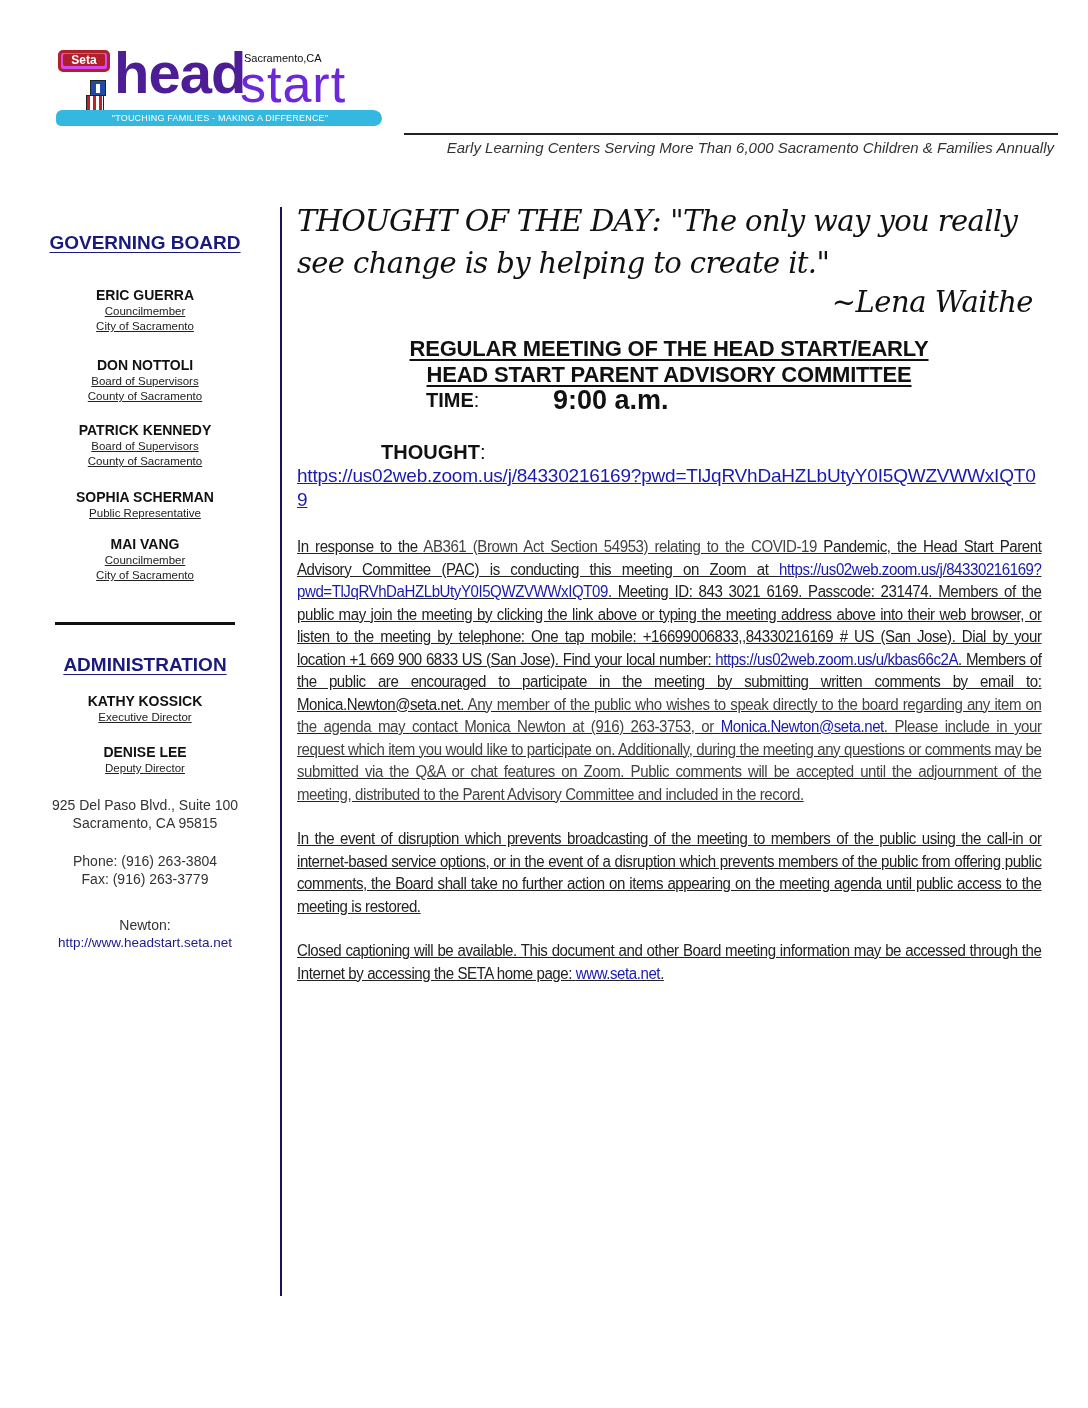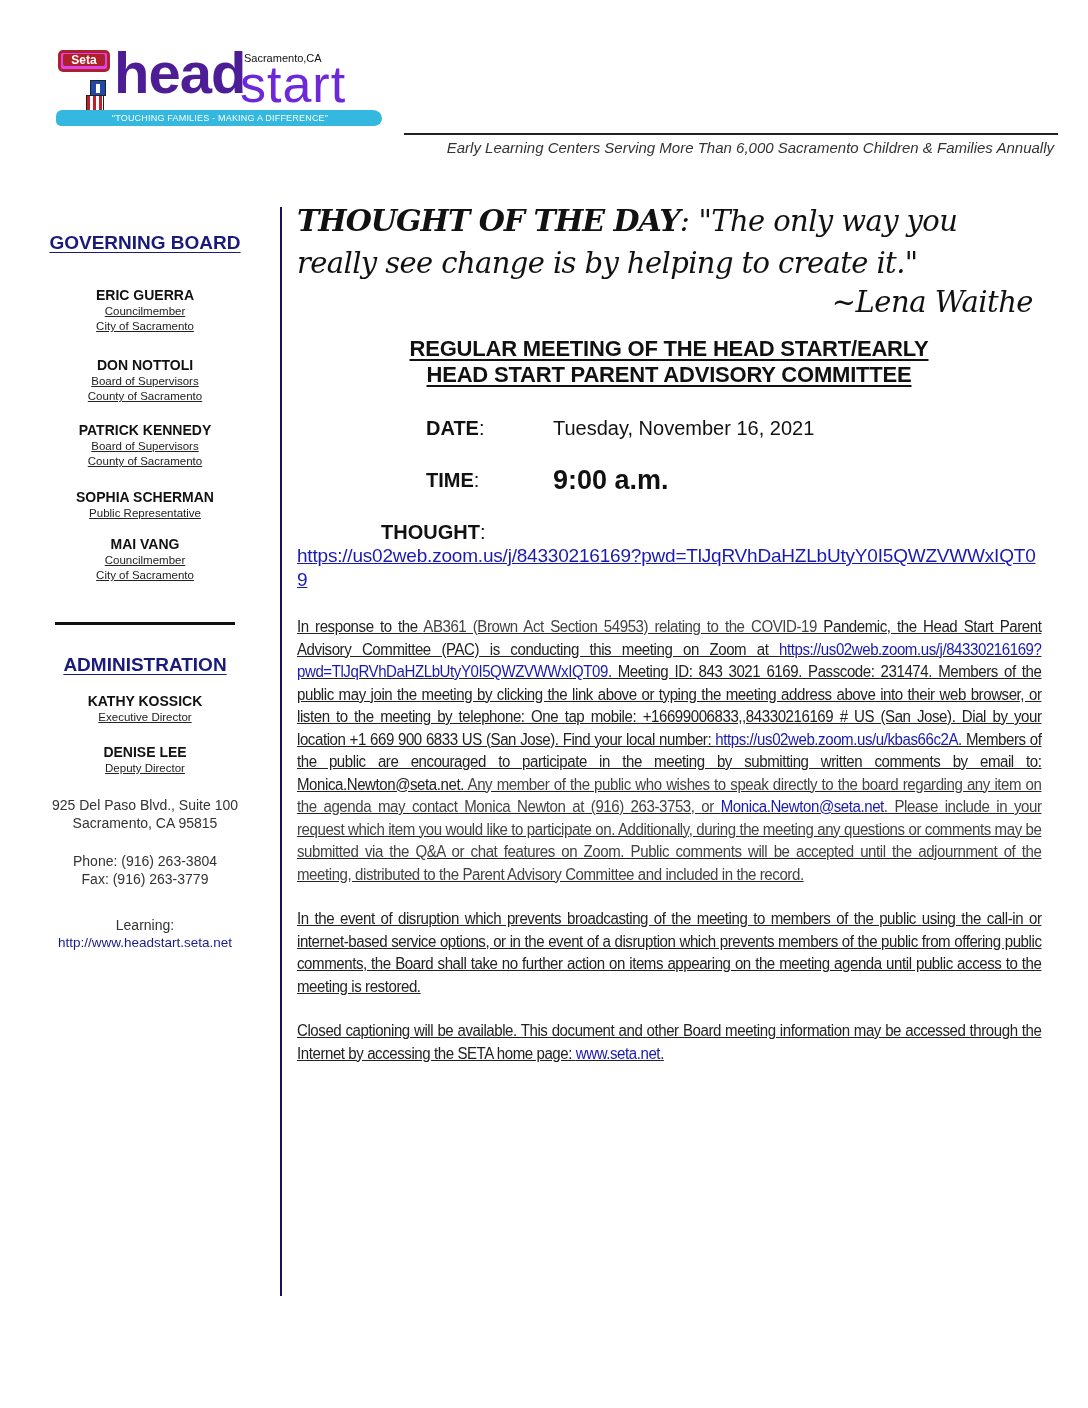--- a/index.html
+++ b/index.html
@@ -31,21 +31,21 @@
   .sb-rule { width: 180px; height: 3px; background: #111; margin: 0 auto; }
   .sb-contact { font: 14px/18px "Liberation Sans", sans-serif; color: #333; }
   .sb-link { font: 13.5px/18px "Liberation Sans", sans-serif; color: #1a1a8a; }
 
   
   .vdivider { position: absolute; left: 280px; top: 207px; width: 2px; height: 1089px; background: #1a1060; }
 
   
   .main { position: absolute; left: 297px; top: 200px; width: 744px; }
   .thought { font: italic 30px/41px "DejaVu Serif", "Liberation Serif", serif; color: #111; }
-  .thought .label { font-weight: bold; letter-spacing: -1px; }
+  .thought .label { font-weight: normal; letter-spacing: -1px; }
   .thought .quote { font-style: italic; font-size: 29px; letter-spacing: -0.6px; }
   .attribution { text-align: right; font: italic 29px/36px "DejaVu Serif", "Liberation Serif", serif; padding-right: 8px; letter-spacing: -0.5px; }
 
   .meeting-title { text-align: center; font: bold 22px/26px "Liberation Sans", sans-serif; text-decoration: underline; text-underline-offset: 3px; margin-top: 16px; letter-spacing: -0.2px; }
   .row { position: relative; height: 52px; }
   .row .k { position: absolute; left: 129px; font: bold 20px/24px "Liberation Sans", sans-serif; }
   .row .k .colon { font-weight: normal; }
   .row .v { position: absolute; left: 256px; font: 20px/24px "Liberation Sans", sans-serif; }
   .row .v.bold { font-weight: bold; font-size: 27px; }
   .loc-label { padding-left: 84px; font: bold 20px/24px "Liberation Sans", sans-serif; }
@@ -118,42 +118,38 @@
 
   <div style="margin-top:20px">
     <div class="sb-contact">925 Del Paso Blvd., Suite 100</div>
     <div class="sb-contact">Sacramento, CA 95815</div>
   </div>
   <div style="margin-top:20px">
     <div class="sb-contact">Phone: (916) 263-3804</div>
     <div class="sb-contact">Fax: (916) 263-3779</div>
   </div>
   <div style="margin-top:28px">
-    <div class="sb-contact">Learning:</div>
+    <div class="sb-contact">Newton:</div>
     <div class="sb-link">http://www.headstart.seta.net</div>
   </div>
 </div>
 
 <div class="vdivider"></div>
 
 <div class="main">
   <div class="thought">
     <span class="label">THOUGHT OF THE DAY</span><span>:</span><span class="quote"> "The only way you really see change is by helping to create it."</span>
   </div>
   <div class="attribution">~Lena Waithe</div>
 
   <div class="meeting-title">
     <div>REGULAR MEETING OF THE HEAD START/EARLY</div>
     <div>HEAD START PARENT ADVISORY COMMITTEE</div>
   </div>
 
-  <div class="row" style="margin-top:28px">
-    <span class="k"><span>DATE</span><span class="colon">:</span></span>
-    <span class="v">Tuesday, November 16, 2021</span>
-  </div>
   <div class="row">
     <span class="k"><span>TIME</span><span class="colon">:</span></span>
     <span class="v bold">9:00 a.m.</span>
   </div>
 
   <div class="loc-label"><span>THOUGHT</span><span class="colon">:</span></div>
   <div class="loc-link">https://us02web.zoom.us/j/84330216169?pwd=TlJqRVhDaHZLbUtyY0I5QWZVWWxIQT09</div>
 
   <p class="para" style="margin-top:24px; margin-bottom:0">
     <span>In response to the </span><span class="muted">AB361 (Brown Act Section 54953) relating to the COVID-19</span><span> Pandemic, the Head Start Parent Advisory Committee (PAC) is conducting this meeting on Zoom at </span><span class="lnk">https://us02web.zoom.us/j/84330216169?pwd=TlJqRVhDaHZLbUtyY0I5QWZVWWxIQT09</span><span>. Meeting ID: 843 3021 6169. Passcode: 231474.  Members of the public may join the meeting by clicking the link above or typing the meeting address above into their web browser, or listen to the meeting by telephone: One tap mobile: +16699006833,,84330216169 # US (San Jose). Dial by your location  +1 669 900 6833 US (San Jose).  Find your local number: </span><span class="lnk">https://us02web.zoom.us/u/kbas66c2A</span><span>. Members of the public are encouraged to participate in the meeting by submitting written comments by email to: Monica.Newton@seta.net.</span><span class="muted"> Any member of the public who wishes to speak directly to the board regarding any item on the agenda may contact Monica Newton at (916) 263-3753, or </span><span class="lnk">Monica.Newton@seta.net</span><span class="muted">. Please include in your request which item you would like to participate on. Additionally, during the meeting any questions or comments may be submitted via the Q&amp;A or chat features on Zoom. Public comments will be accepted until the adjournment of the meeting, distributed to the Parent Advisory Committee and included in the record.</span>

